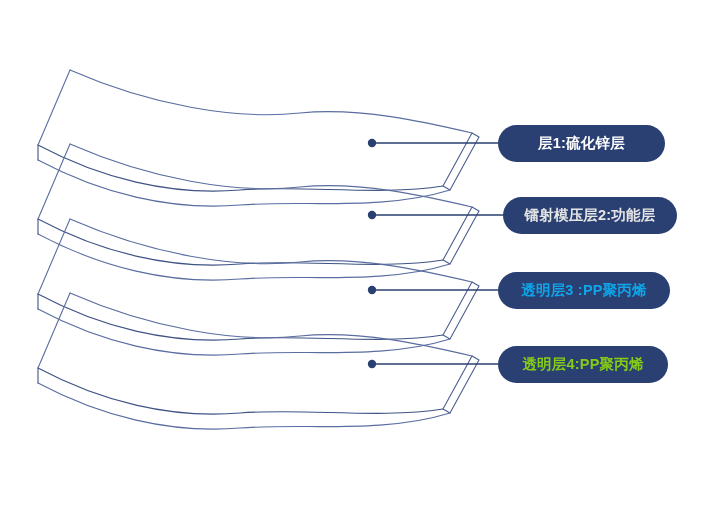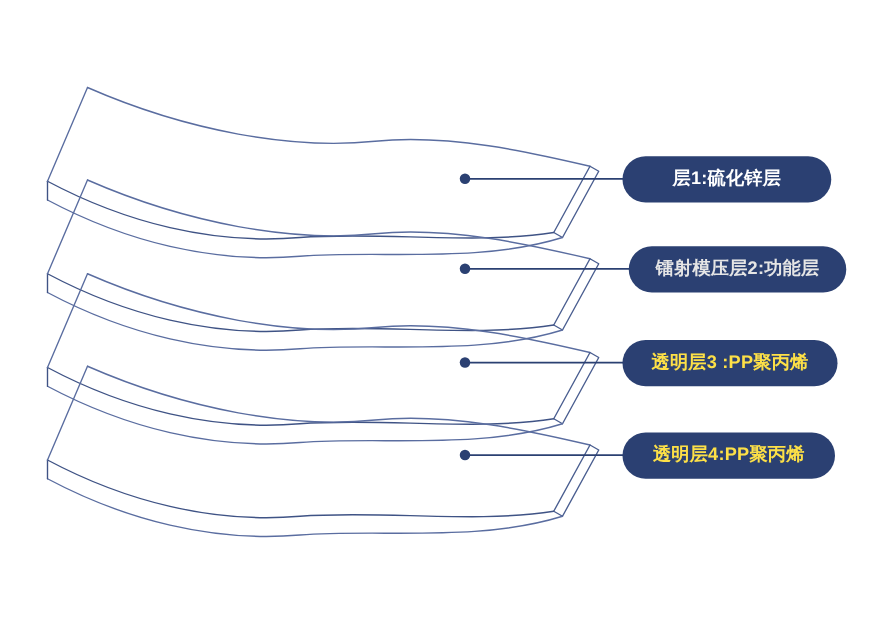--- a/index.html
+++ b/index.html
@@ -135,21 +135,21 @@
     </g>
   </svg>
 
   <div class="labels-layer">
     <div class="label-pill" id="pill-1" style="left: 498px; top: 125px; width: 167px; background: rgb(43, 64, 114); color: rgb(255, 255, 255);">
       <span class="label-text">层1:硫化锌层</span>
     </div>
     <div class="label-pill" id="pill-2" style="left: 503px; top: 197px; width: 174px; background: rgb(43, 64, 114); color: #e5e5e5;">
       <span class="label-text">镭射模压层2:功能层</span>
     </div>
-    <div class="label-pill" id="pill-3" style="left: 498px; top: 272px; width: 172px; background: rgb(43, 64, 114); color: #fde047;">
+    <div class="label-pill" id="pill-3" style="left: 498px; top: 272px; width: 172px; background: rgb(43, 64, 114); color: #0ea5e9;">
       <span class="label-text">透明层3 :PP聚丙烯</span>
     </div>
-    <div class="label-pill" id="pill-4" style="left: 498px; top: 346px; width: 170px; background: rgb(43, 64, 114); color: #fde047;">
+    <div class="label-pill" id="pill-4" style="left: 498px; top: 346px; width: 170px; background: rgb(43, 64, 114); color: #84cc16;">
       <span class="label-text">透明层4:PP聚丙烯</span>
     </div>
   </div>
 
 </div>
 
 </body></html>

